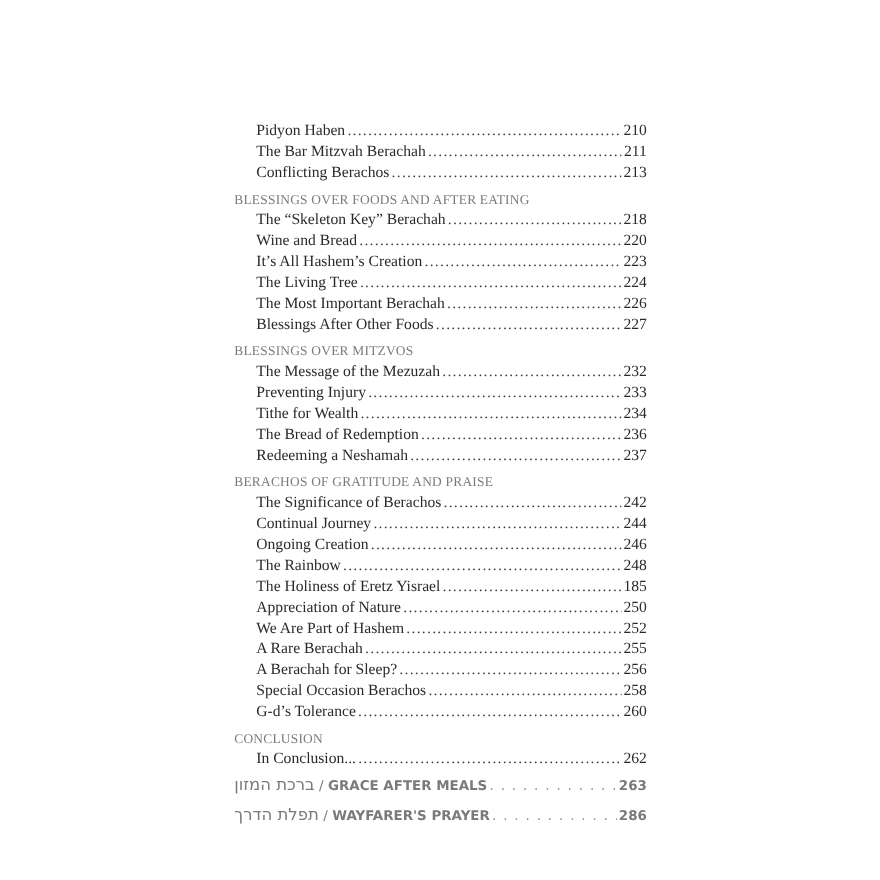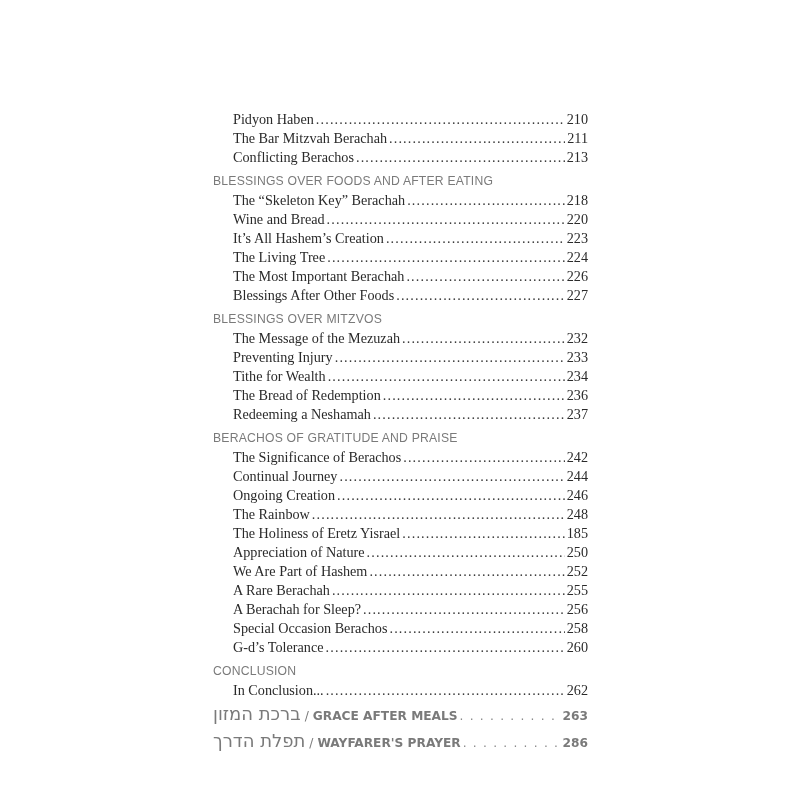--- a/index.html
+++ b/index.html
@@ -47,21 +47,21 @@
       letter-spacing: -1.2px;
     }
     .row .page {
       flex: 0 0 auto;
       text-align: center;
     }
     .section {
       margin-top: 4px;
     }
     .heading {
-      font-family: Liberation Sans, sans-serif;
+      font-family: Liberation Serif, serif;
       font-size: 12.2px;
       color: #7a7a7a;
       height: 20px;
       line-height: 20px;
       letter-spacing: 0.2px;
       white-space: nowrap;
     }
     .section:first-child {
       margin-top: 16px;
     }
@@ -71,21 +71,21 @@
       height: 27px;
       line-height: 27px;
       font-family: "DejaVu Sans", "Liberation Sans", sans-serif;
       font-size: 12.2px;
       color: #7a7a7a;
       white-space: nowrap;
       overflow: hidden;
     }
     .main-row .hebrew {
       font-family: "DejaVu Sans", sans-serif;
-      font-size: 18px;
+      font-size: 15px;
       direction: rtl;
       unicode-bidi: isolate;
       color: #7a7a7a;
     }
     .main-row .sep {
       margin: 0 4px;
     }
     .main-row .title {
       flex: 0 0 auto;
       font-weight: bold;

